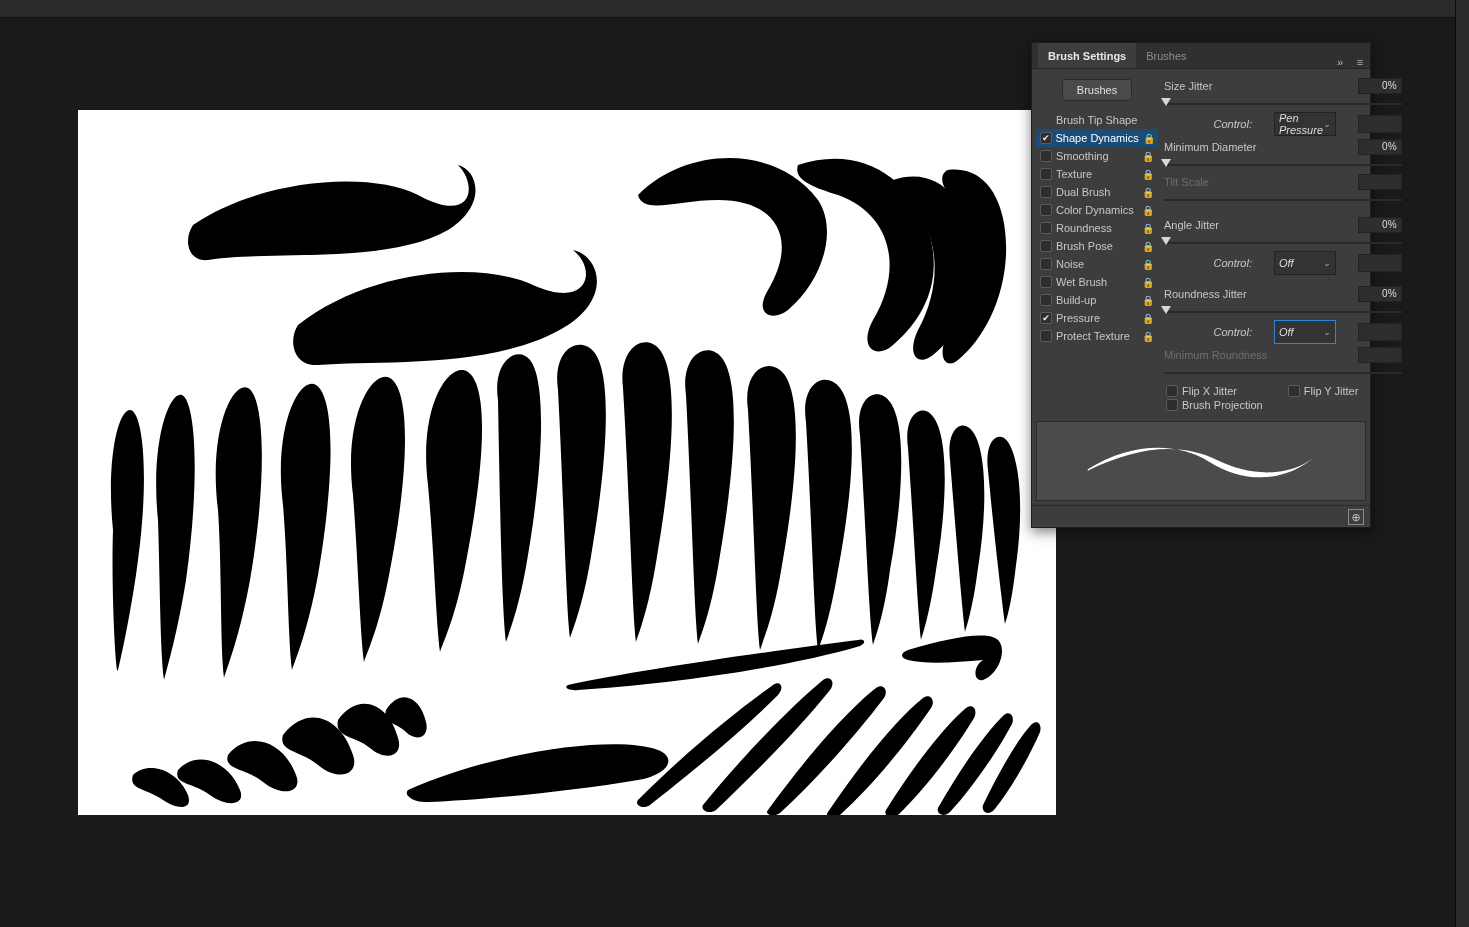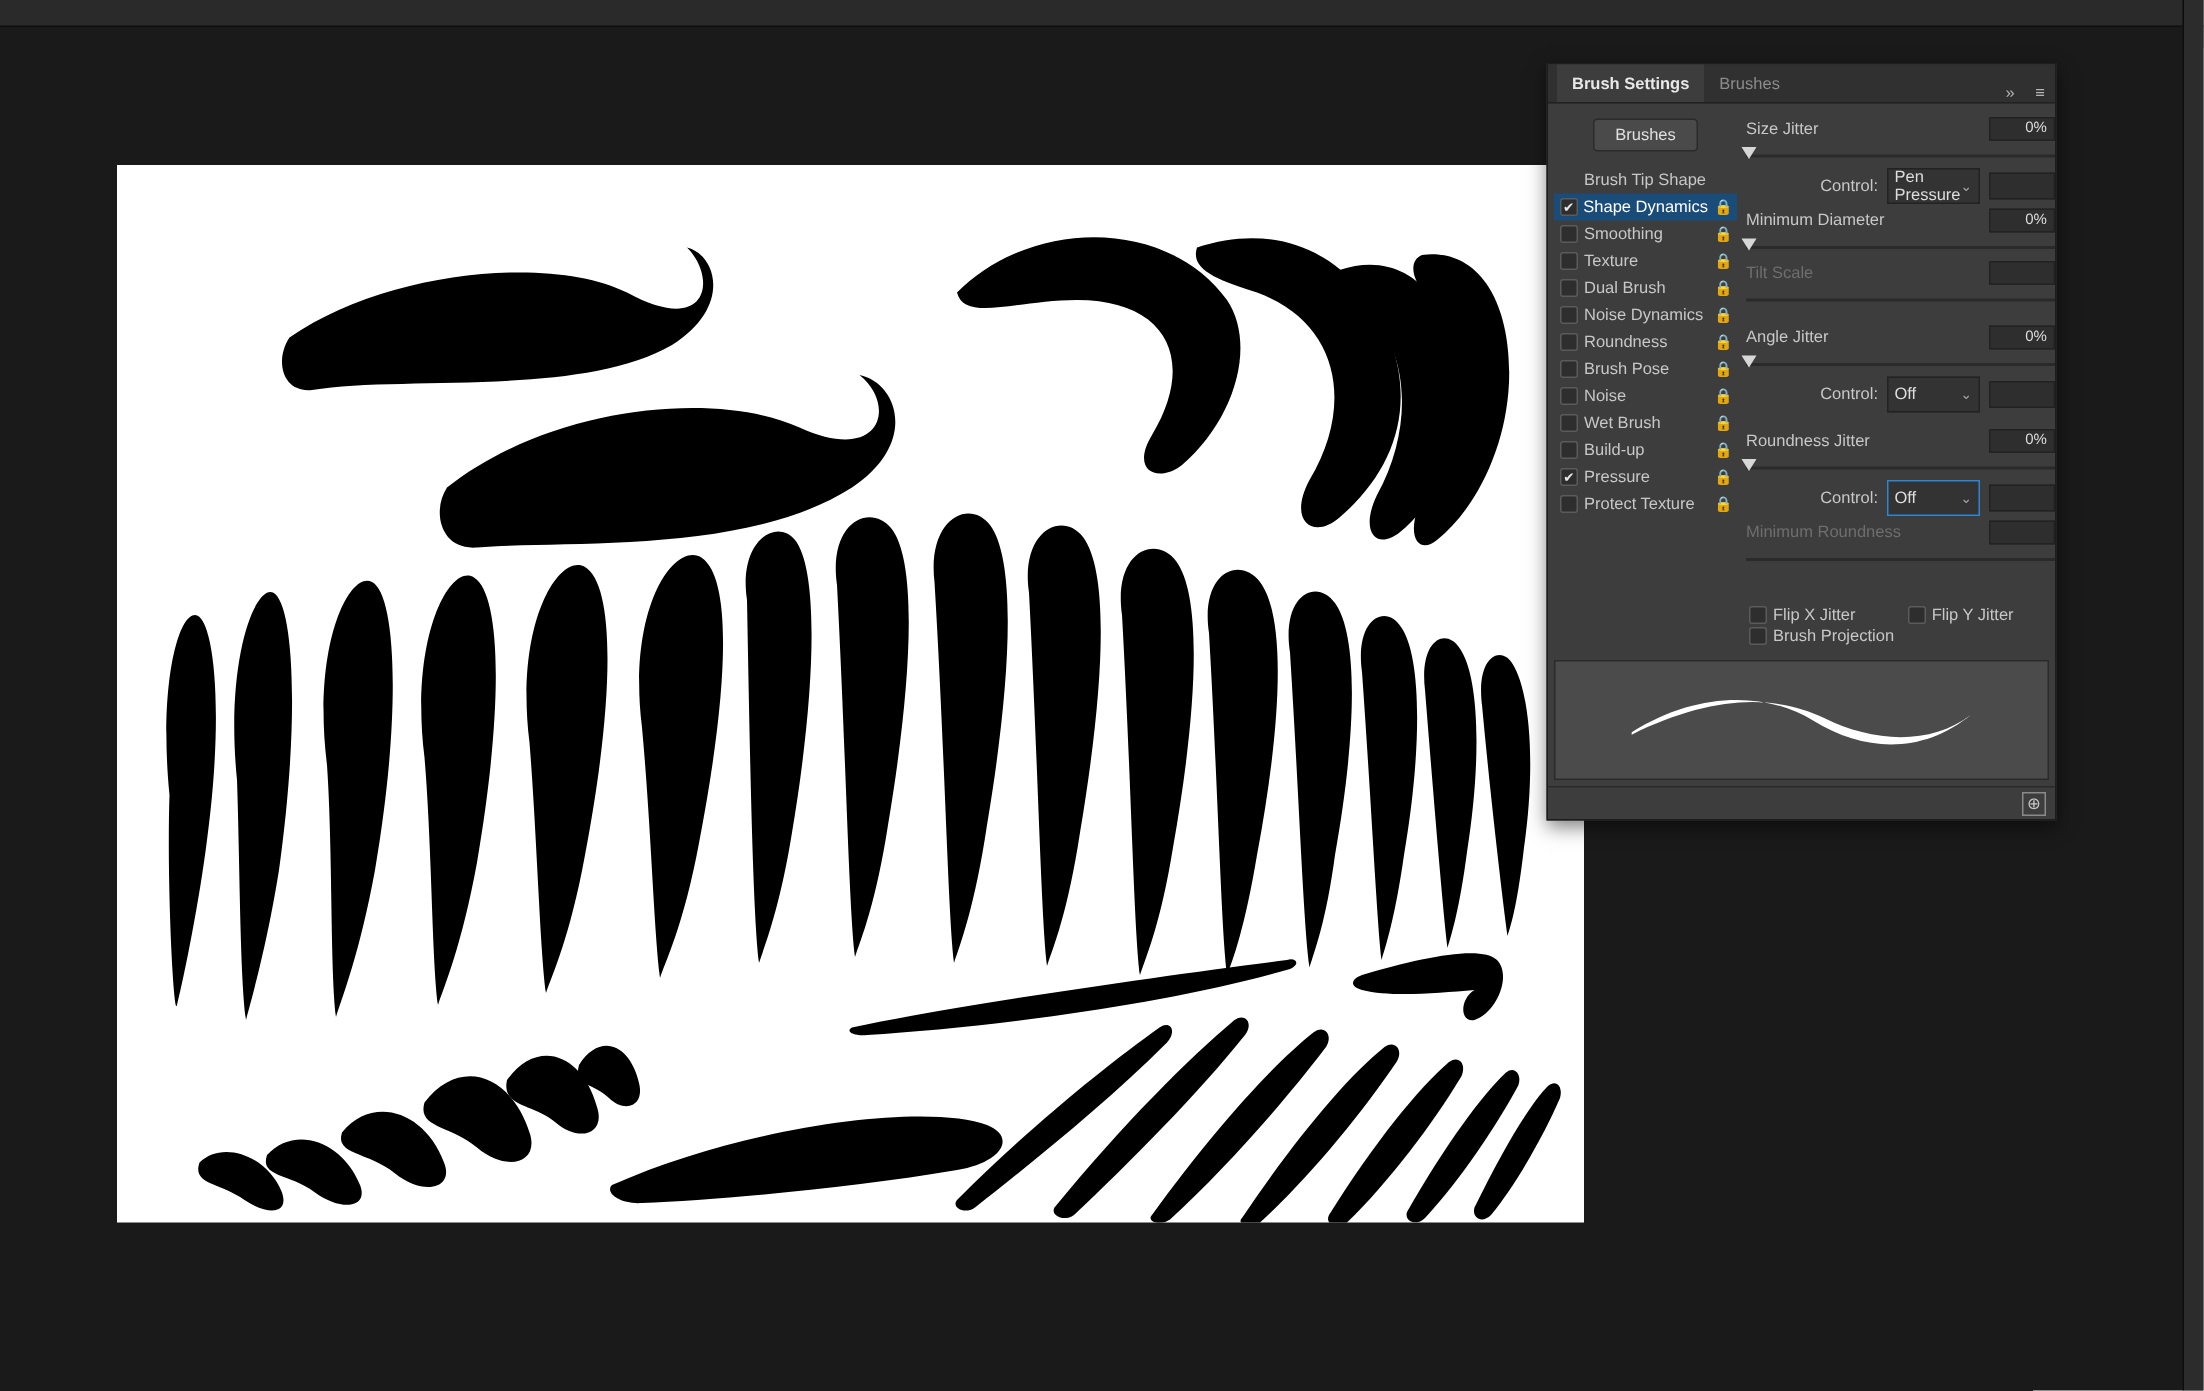--- a/index.html
+++ b/index.html
@@ -171,22 +171,23 @@
     width: 0; height: 0;
     border-left: 5px solid transparent;
     border-right: 5px solid transparent;
     border-top: 8px solid #d7d7d7;
   }
   .slider .thumb.left { left: -3px; }
 
   .ctrl-row {
     display: flex;
     align-items: center;
-    gap: 6px;
+    gap: 22px;
     margin-top: 2px;
+    font-style: italic;
   }
   .ctrl-label {
     width: 88px;
     text-align: right;
     font-size: 11px;
   }
   .ctrl-select {
     flex: 1;
     height: 24px;
     background: #333;
@@ -205,21 +206,21 @@
     width: 44px;
     height: 18px;
     background: #2e2e2e;
     border: 1px solid #222;
   }
 
   .check-grid {
     display: grid;
     grid-template-columns: 1fr 1fr;
     gap: 2px 8px;
-    margin-top: 25px;
+    margin-top: 6px;
     padding-left: 2px;
   }
   .cg-item {
     display: flex;
     align-items: center;
     gap: 4px;
     font-size: 11px;
   }
 
   
@@ -359,21 +360,21 @@
             <span class="cat-label">Texture</span>
             <span class="lock">🔒</span>
           </div>
           <div class="cat-row">
             <span class="cb-slot"></span>
             <span class="cat-label">Dual Brush</span>
             <span class="lock">🔒</span>
           </div>
           <div class="cat-row">
             <span class="cb-slot"></span>
-            <span class="cat-label">Noise Dynamics</span>
+            <span class="cat-label">Color Dynamics</span>
             <span class="lock">🔒</span>
           </div>
           <div class="cat-row">
             <span class="cb-slot"></span>
             <span class="cat-label">Roundness</span>
             <span class="lock">🔒</span>
           </div>
           <div class="cat-row">
             <span class="cb-slot"></span>
             <span class="cat-label">Brush Pose</span>

